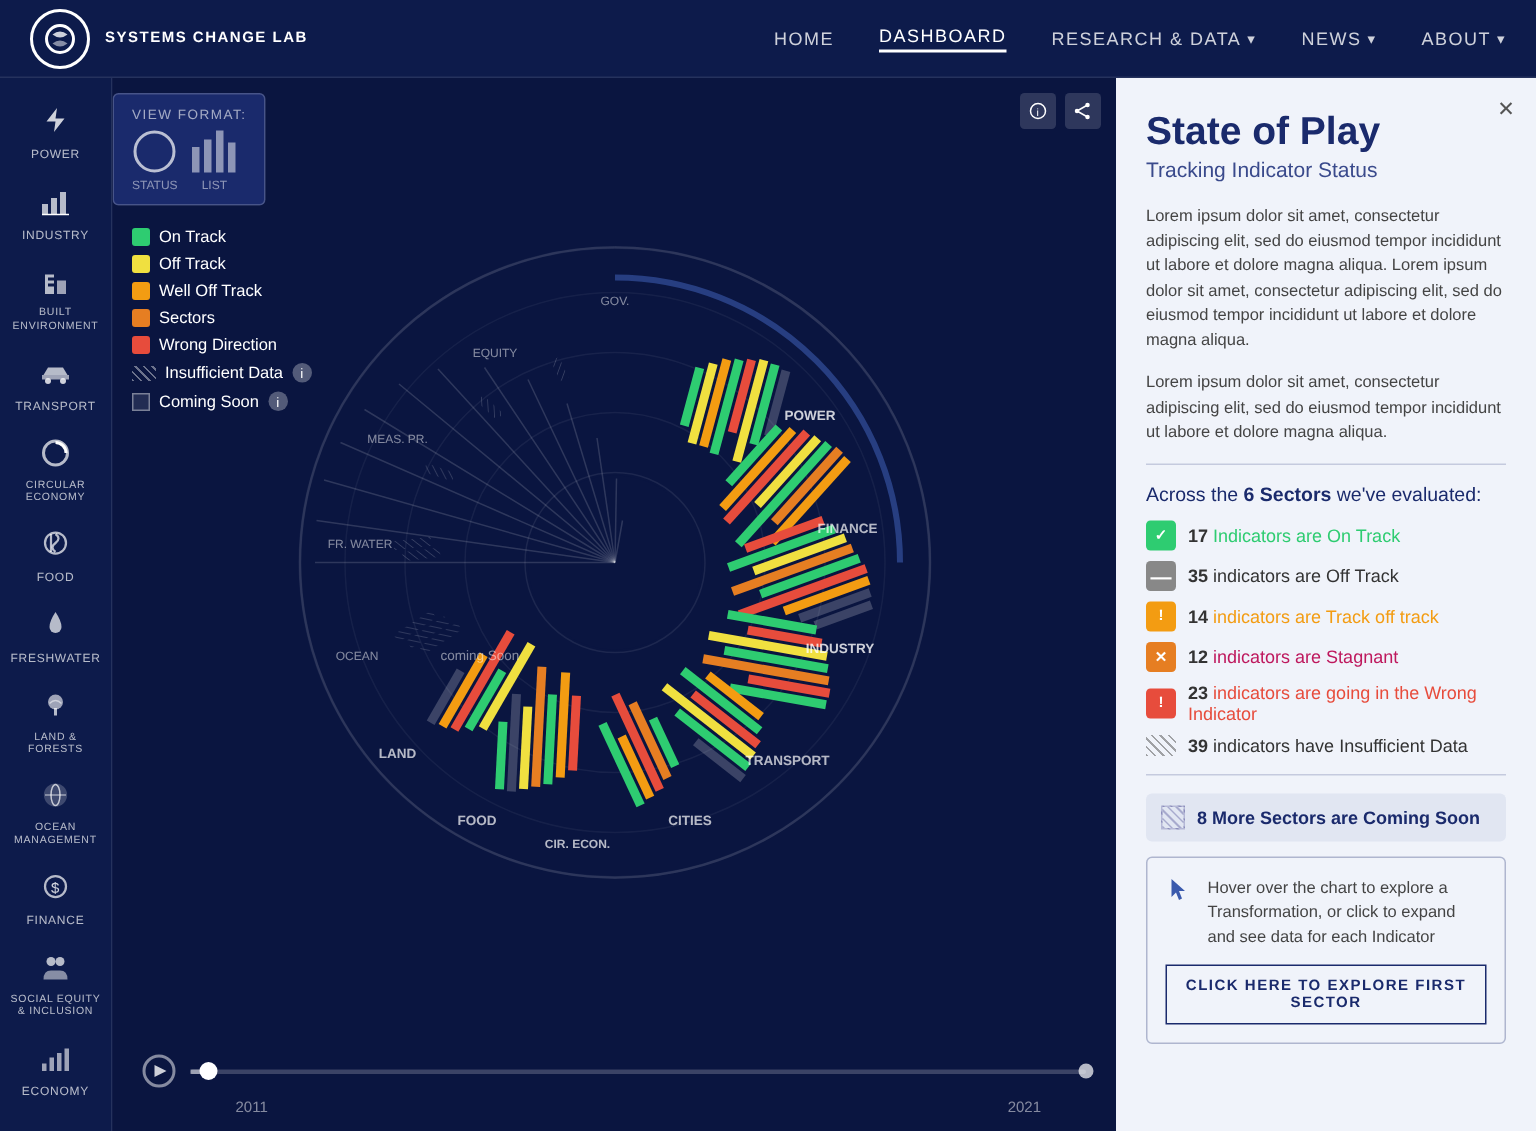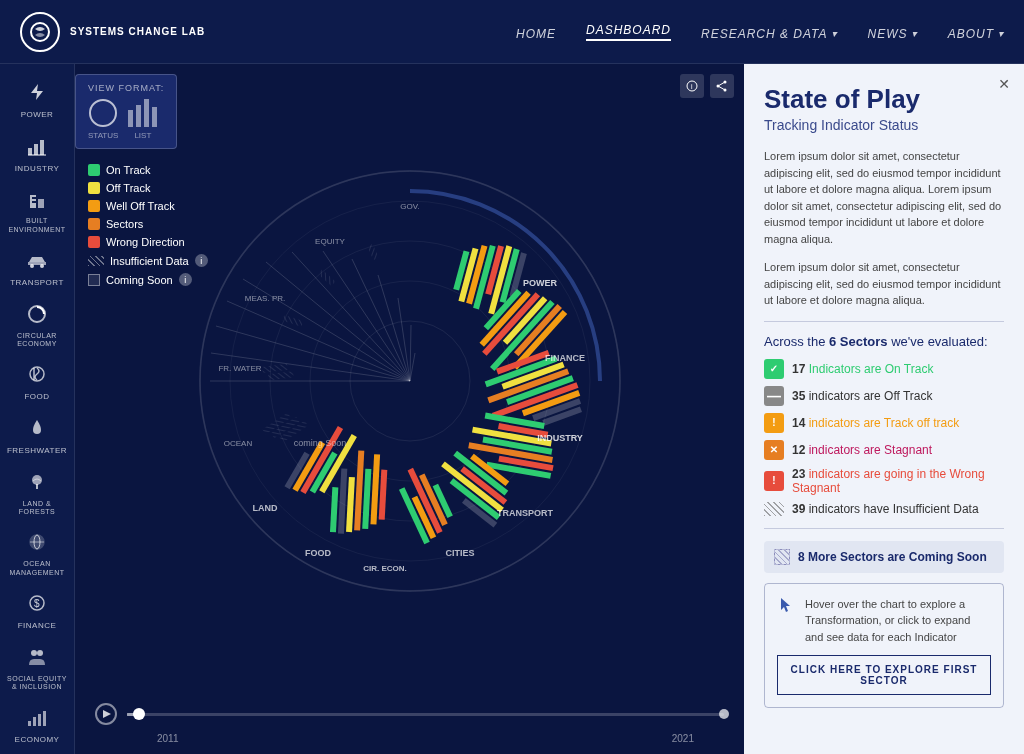--- a/index.html
+++ b/index.html
@@ -10,21 +10,21 @@
       width: 1024px;
       height: 754px;
       overflow: hidden;
       display: flex;
       flex-direction: column;
     }
 
     
     .top-nav {
       background: #0d1b4b;
-      height: 64px;
+      height: 52px;
       display: flex;
       align-items: center;
       padding: 0 20px;
       border-bottom: 1px solid rgba(255,255,255,0.1);
       flex-shrink: 0;
     }
     .logo-area {
       display: flex;
       align-items: center;
       gap: 10px;
@@ -45,23 +45,22 @@
     .logo-text {
       font-size: 10px;
       font-weight: bold;
       color: #fff;
       line-height: 1.4;
       letter-spacing: 1px;
       text-transform: uppercase;
     }
     .nav-links {
       display: flex;
-      align-items: flex-end;
+      align-items: center;
       gap: 30px;
-      font-style: italic;
     }
     .nav-link {
       font-size: 12px;
       color: rgba(255,255,255,0.8);
       text-decoration: none;
       letter-spacing: 1px;
       text-transform: uppercase;
       cursor: pointer;
       display: flex;
       align-items: center;
@@ -914,21 +913,21 @@
     <div class="stat-item">
       <div class="stat-badge" style="background:#f39c12;">!</div>
       <span class="stat-text"><strong class="stat-num">14</strong> <span style="color:#f39c12;">indicators are Track off track</span></span>
     </div>
     <div class="stat-item">
       <div class="stat-badge" style="background:#e67e22;">✕</div>
       <span class="stat-text"><strong class="stat-num">12</strong> <span style="color:#be185d;">indicators are Stagnant</span></span>
     </div>
     <div class="stat-item">
       <div class="stat-badge" style="background:#e74c3c;">!</div>
-      <span class="stat-text"><strong class="stat-num">23</strong> <span style="color:#e74c3c;">indicators are going in the Wrong Stagnant</span></span>
+      <span class="stat-text"><strong class="stat-num">23</strong> <span style="color:#e74c3c;">indicators are going in the Wrong Indicator</span></span>
     </div>
     <div class="stat-item">
       <div class="stat-hatch"></div>
       <span class="stat-text"><strong class="stat-num">39</strong> <span>indicators have Insufficient Data</span></span>
     </div>
 
     <hr class="divider">
 
     <div class="coming-soon-box">
       <div class="coming-soon-square"></div>

